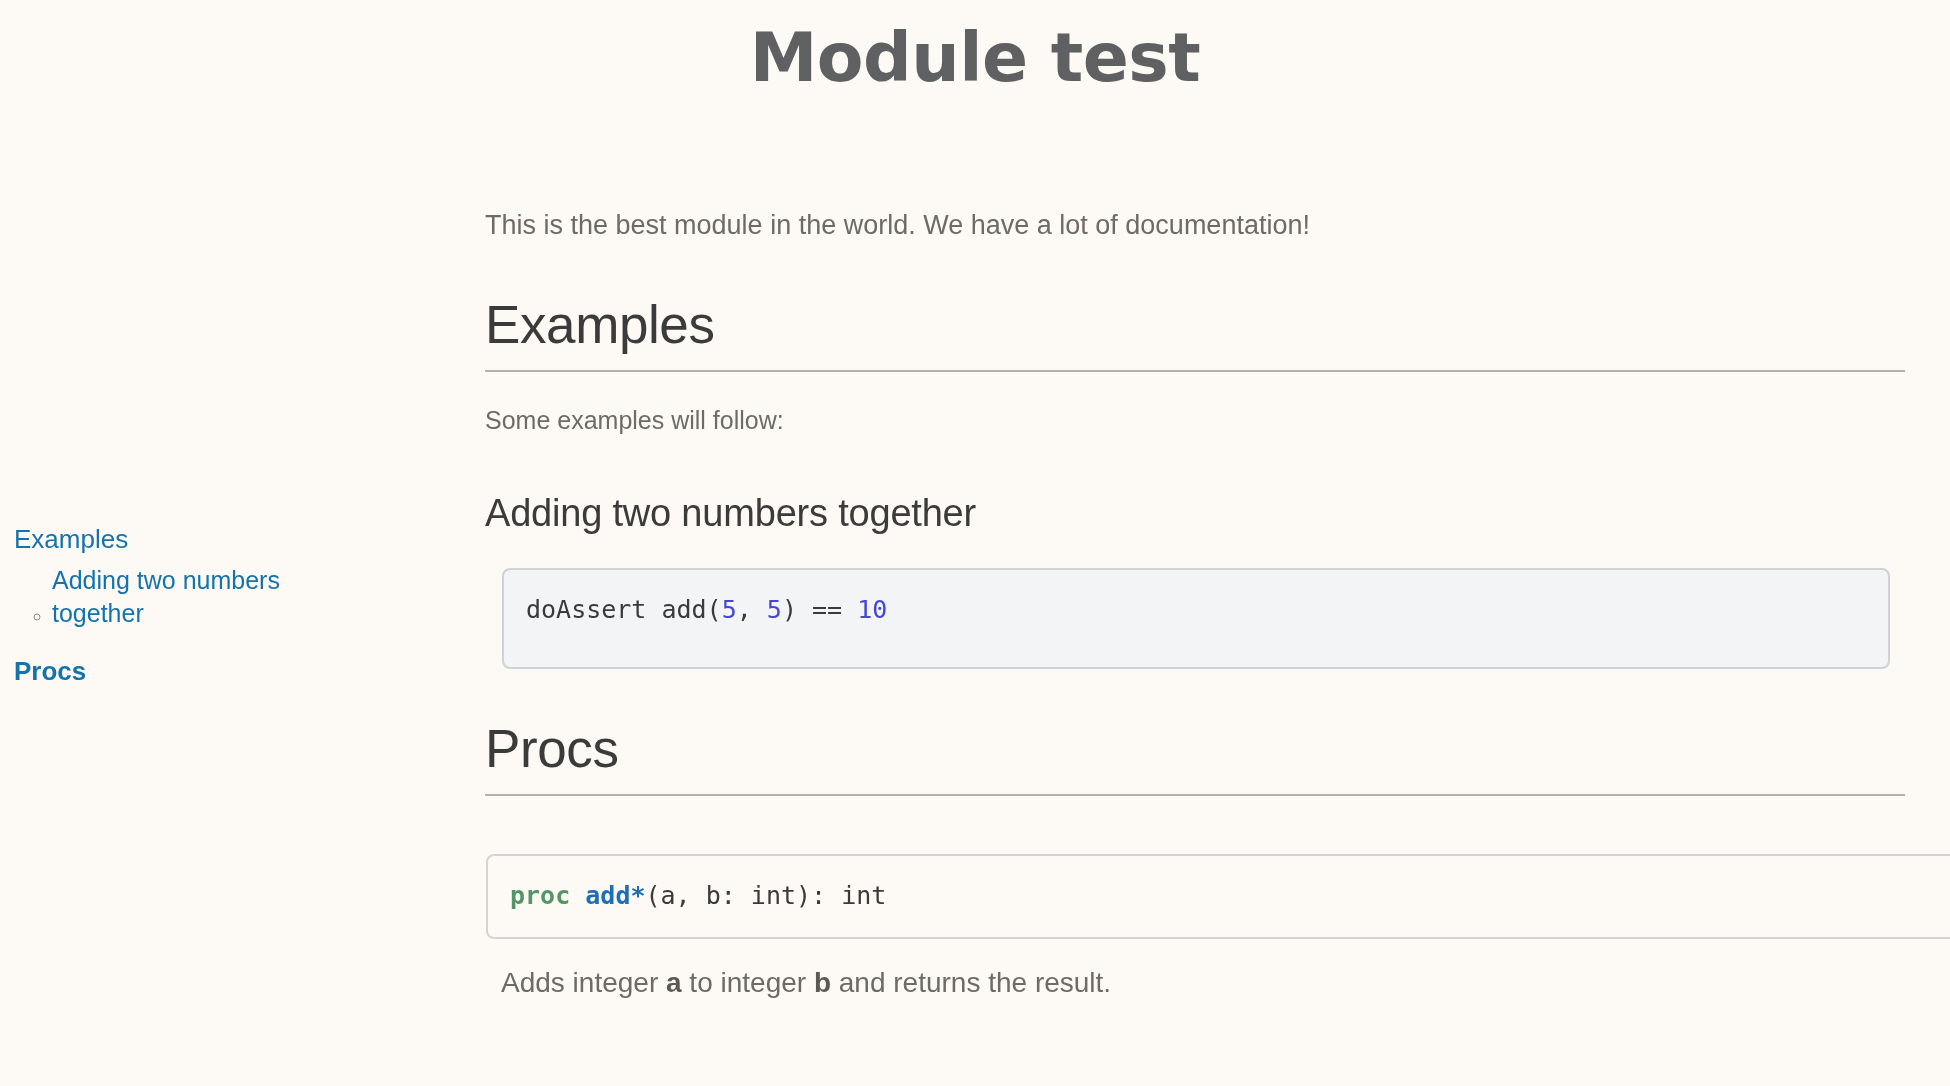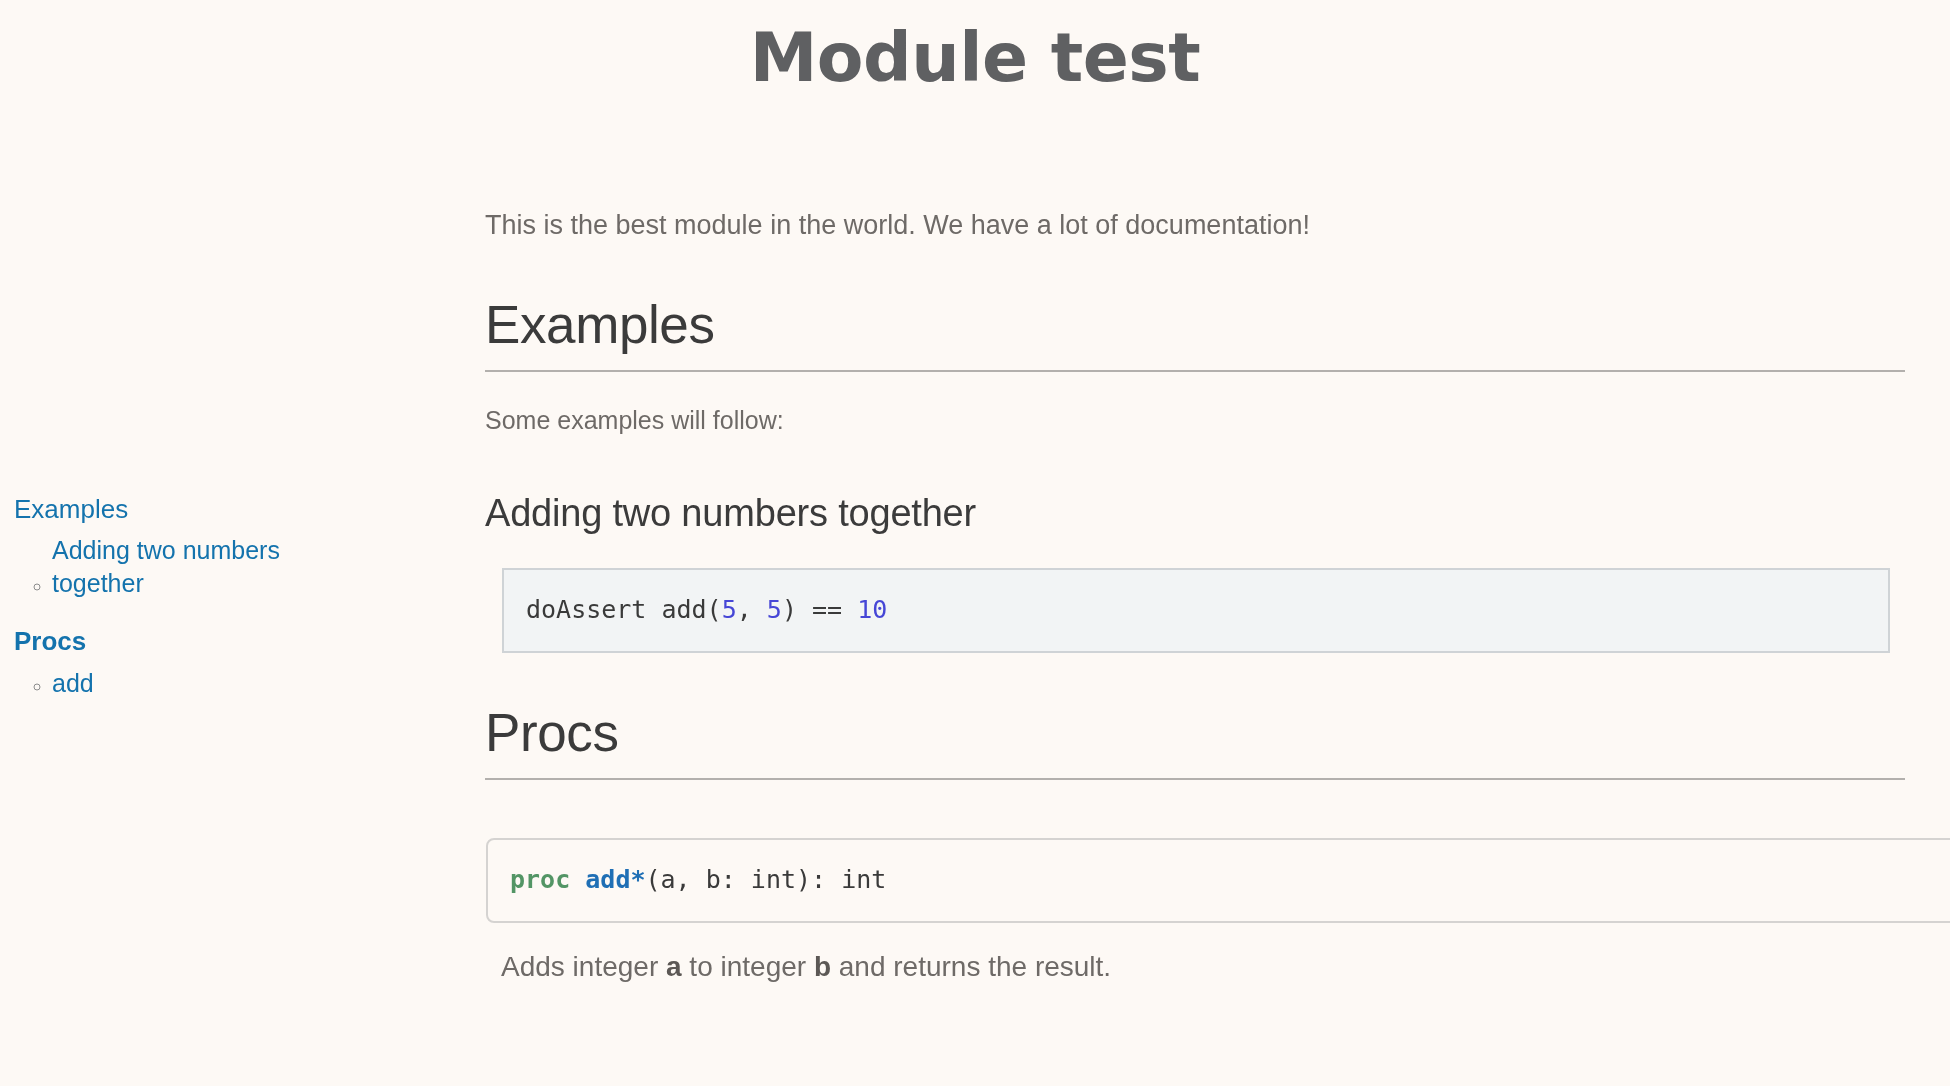--- a/index.html
+++ b/index.html
@@ -139,22 +139,22 @@
   
   pre{
     margin:0;
     font-family: "DejaVu Sans Mono", "Liberation Mono", monospace;
   }
   .example-block{
     margin: 30px 0 0 17px;
     width: 1388px;
     background: var(--example-bg);
     border: 2px solid var(--example-border);
-    border-radius: 0;
-    padding: 24px 22px 25px 22px;
+    border-radius: 8px;
+    padding: 24px 22px 41px 22px;
   }
   .example-block pre{
     font-size: 25px;
     line-height: 1.3;
     color: var(--mono-text);
     white-space: pre;
   }
   .tok-num{ color: var(--num); }
 
   .proc-block{
@@ -195,25 +195,20 @@
       <a class="toc-top-link" href="#">Examples</a>
       <ul class="toc-list">
         <li>
           <a href="#">Adding two numbers together</a>
         </li>
       </ul>
     </div>
 
     <div class="toc-section">
       <a class="toc-top-link bold" href="#">Procs</a>
-      <ul class="toc-list">
-        <li>
-          <a href="#">add</a>
-        </li>
-      </ul>
     </div>
 
   </nav>
 
   <main class="content">
 
     <p class="intro">This is the best module in the world. We have a lot of documentation!</p>
 
     <h1 class="section">Examples</h1>
     <hr class="section-rule">

